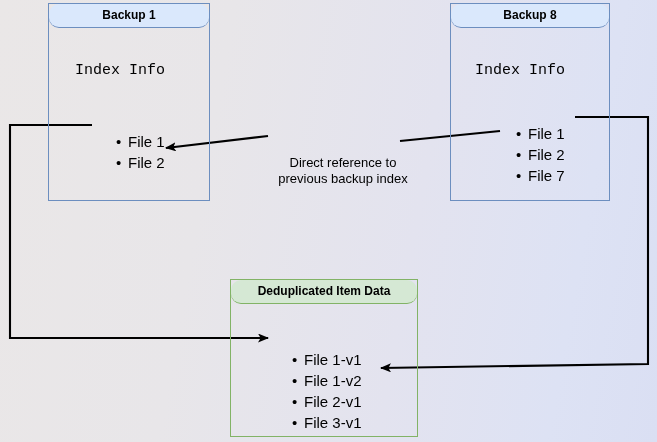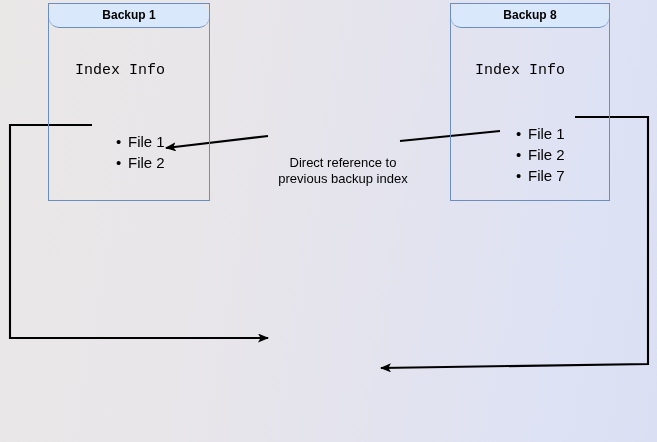--- a/index.html
+++ b/index.html
@@ -149,17 +149,28 @@
     <div class="node-body" style="height:171px;">
       <span class="index-label" style="left:24px; top:34px;">Index Info</span>
       <ul class="file-list" style="left:49px; top:79px;">
         <li>File 1</li>
         <li>File 2</li>
         <li>File 7</li>
       </ul>
     </div>
   </div>
 
+  <div class="node node-green" style="left:230px; top:279px; width:188px; height:158px;">
+    <div class="node-header">Deduplicated Item Data</div>
+    <div class="node-body" style="height:130px;">
+      <ul class="file-list" style="left:45px; top:29px;">
+        <li>File 1-v1</li>
+        <li>File 1-v2</li>
+        <li>File 2-v1</li>
+        <li>File 3-v1</li>
+      </ul>
+    </div>
+  </div>
 
   <div class="edge-label" style="left:267px; top:123px; width:152px;margin-top:32px;">Direct reference to
 previous backup index</div>
 
 </div>
 
 </body></html>

